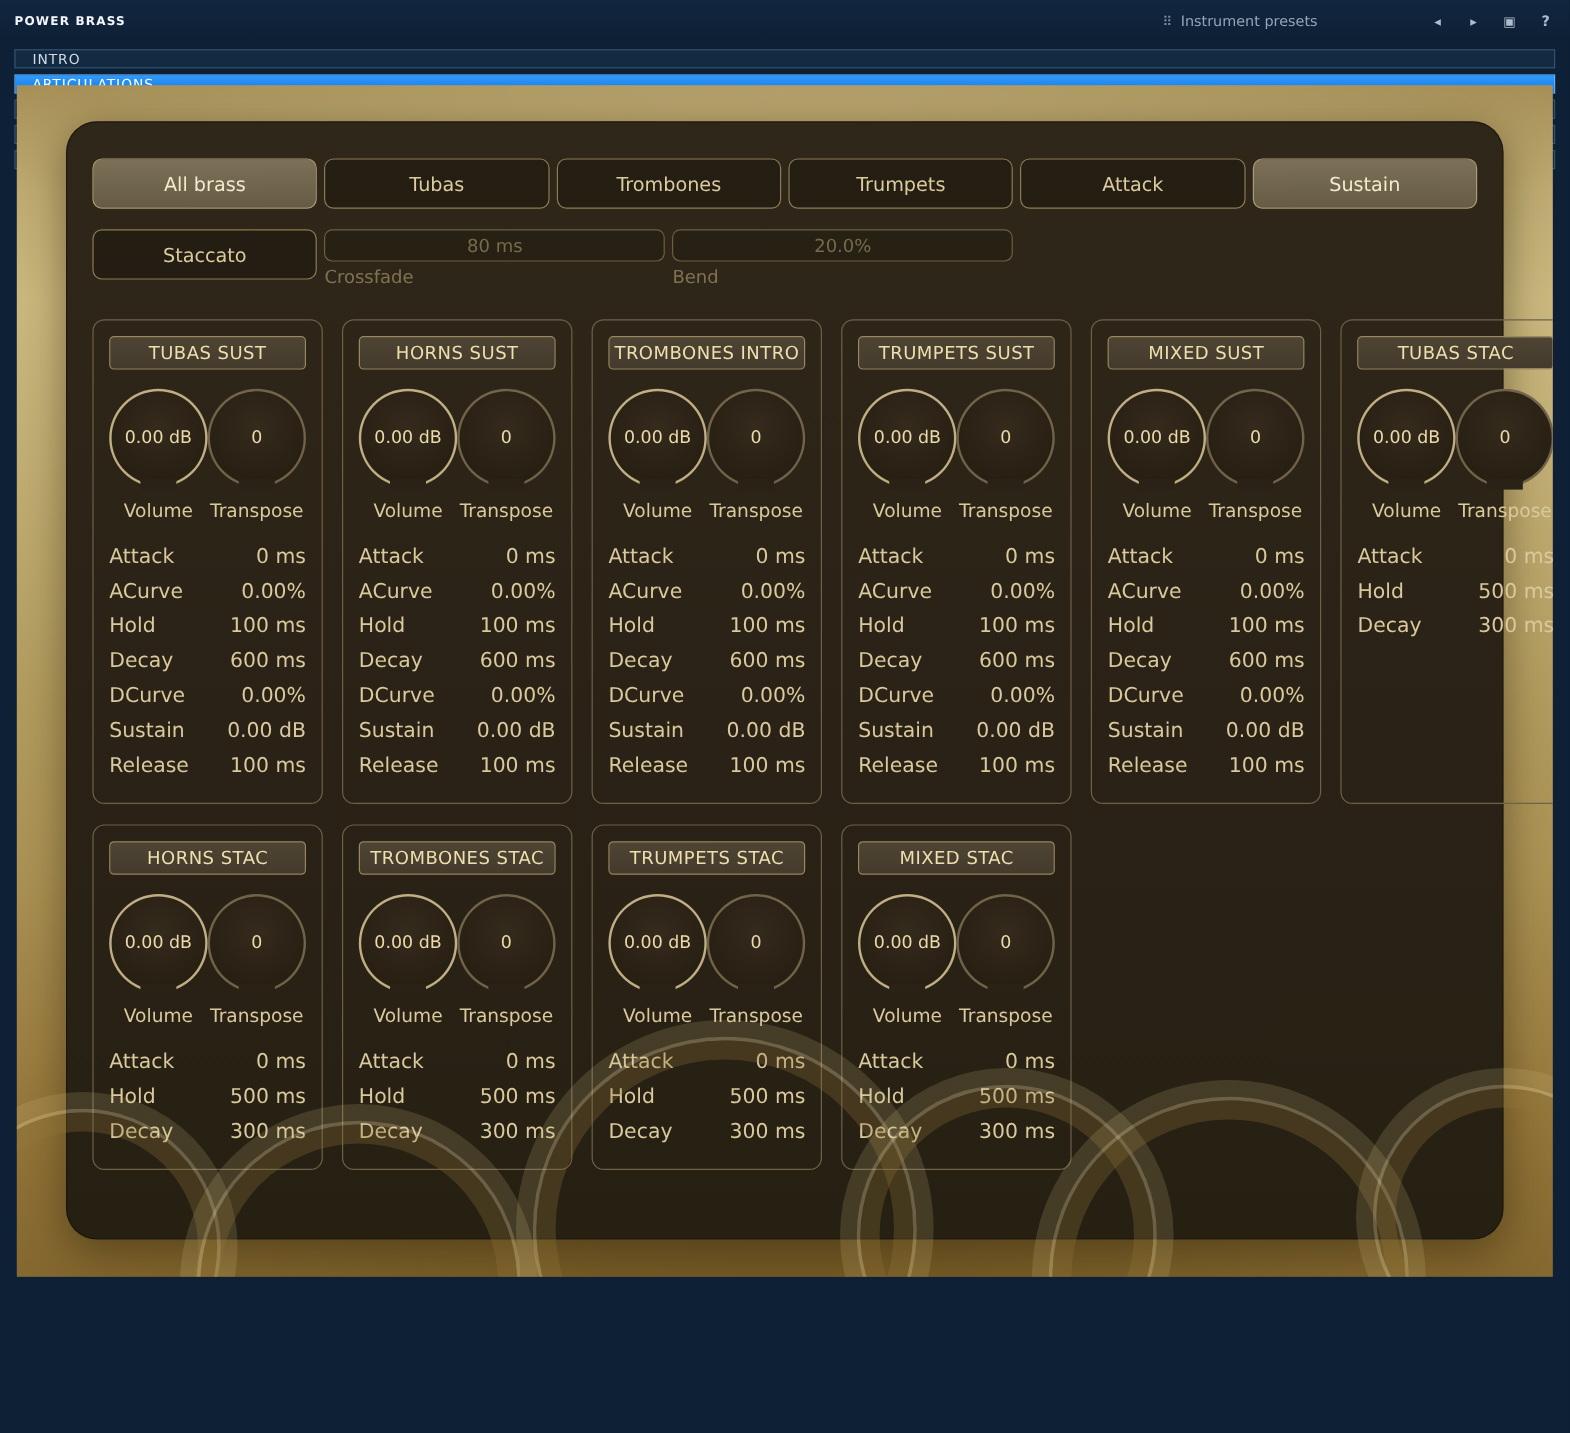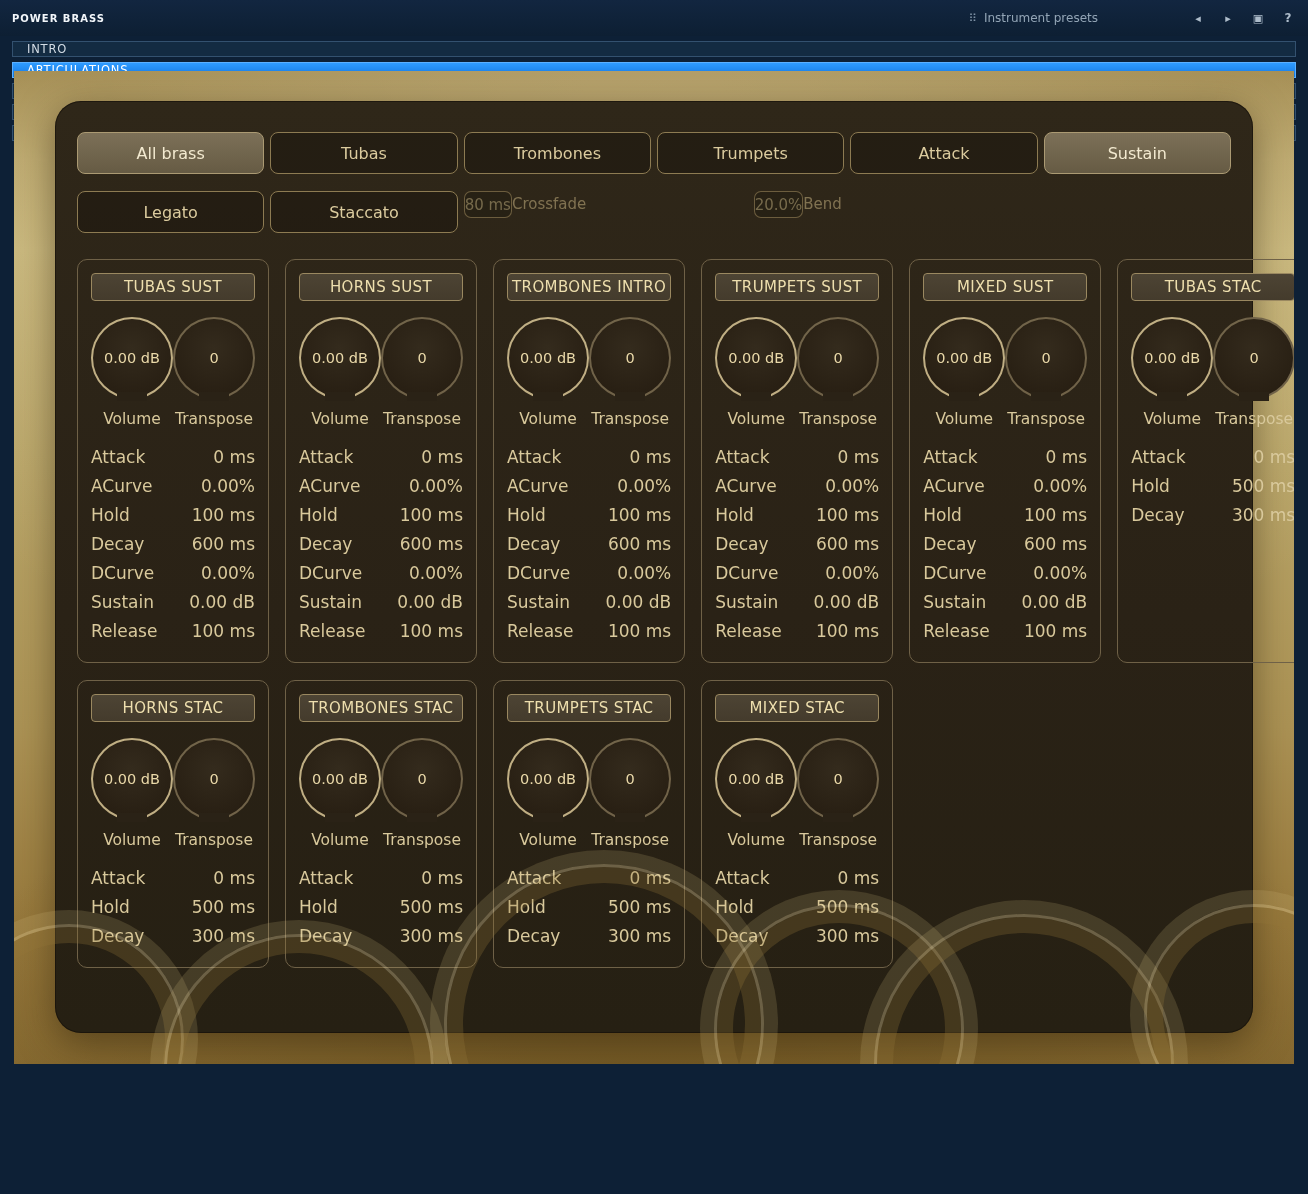--- a/index.html
+++ b/index.html
@@ -96,21 +96,21 @@
     color:#dbcb9e;
     font-size:16px;
     display:flex; align-items:center; justify-content:center;
     cursor:default;
   }
   .btn.selected {
     background:linear-gradient(180deg,#7c7058 0%, #665b44 100%);
     border-color:#ab9a73;
     color:#f3ead0;
   }
-  .slider-group { grid-column:span 3; display:flex; }
+  .slider-group { grid-column:span 3; display:flex; flex-direction:column; }
   .slider-box {
     height:27px;
     border:1px solid rgba(165,144,97,0.55);
     border-radius:7px;
     background:rgba(12,9,5,0.18);
     color:rgba(205,185,135,0.48);
     font-size:15px;
     display:flex; align-items:center; justify-content:center;
   }
   .slider-label {
@@ -199,21 +199,20 @@
 
   <div class="content">
     <div class="panel">
       <div class="controls" id="controls">
           <div class="btn selected">All brass</div>
           <div class="btn">Tubas</div>
           <div class="btn">Trombones</div>
           <div class="btn">Trumpets</div>
           <div class="btn">Attack</div>
           <div class="btn selected">Sustain</div>
-          <div class="btn">Legato</div>
           <div class="btn">Staccato</div>
           <div class="slider-group">
             <div class="slider-box">80 ms</div>
             <div class="slider-label">Crossfade</div>
           </div>
           <div class="slider-group">
             <div class="slider-box">20.0%</div>
             <div class="slider-label">Bend</div>
           </div>
         </div>

